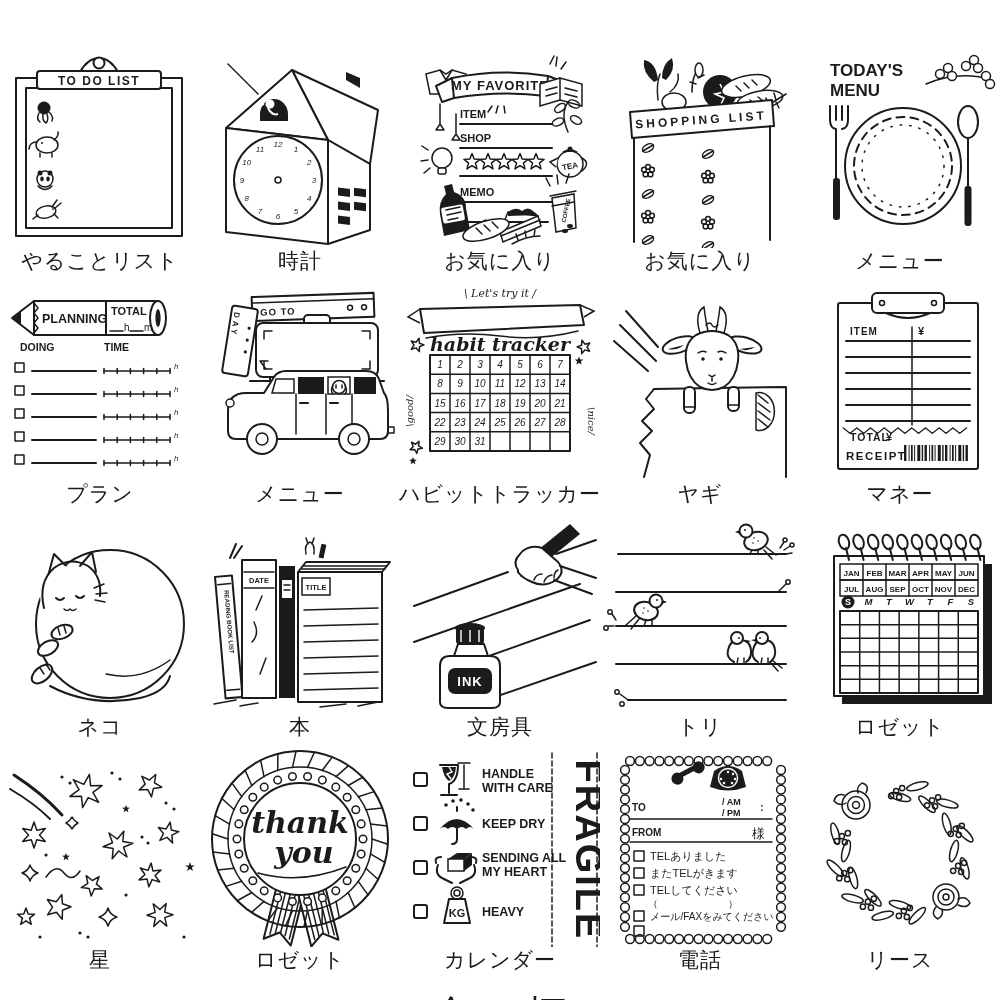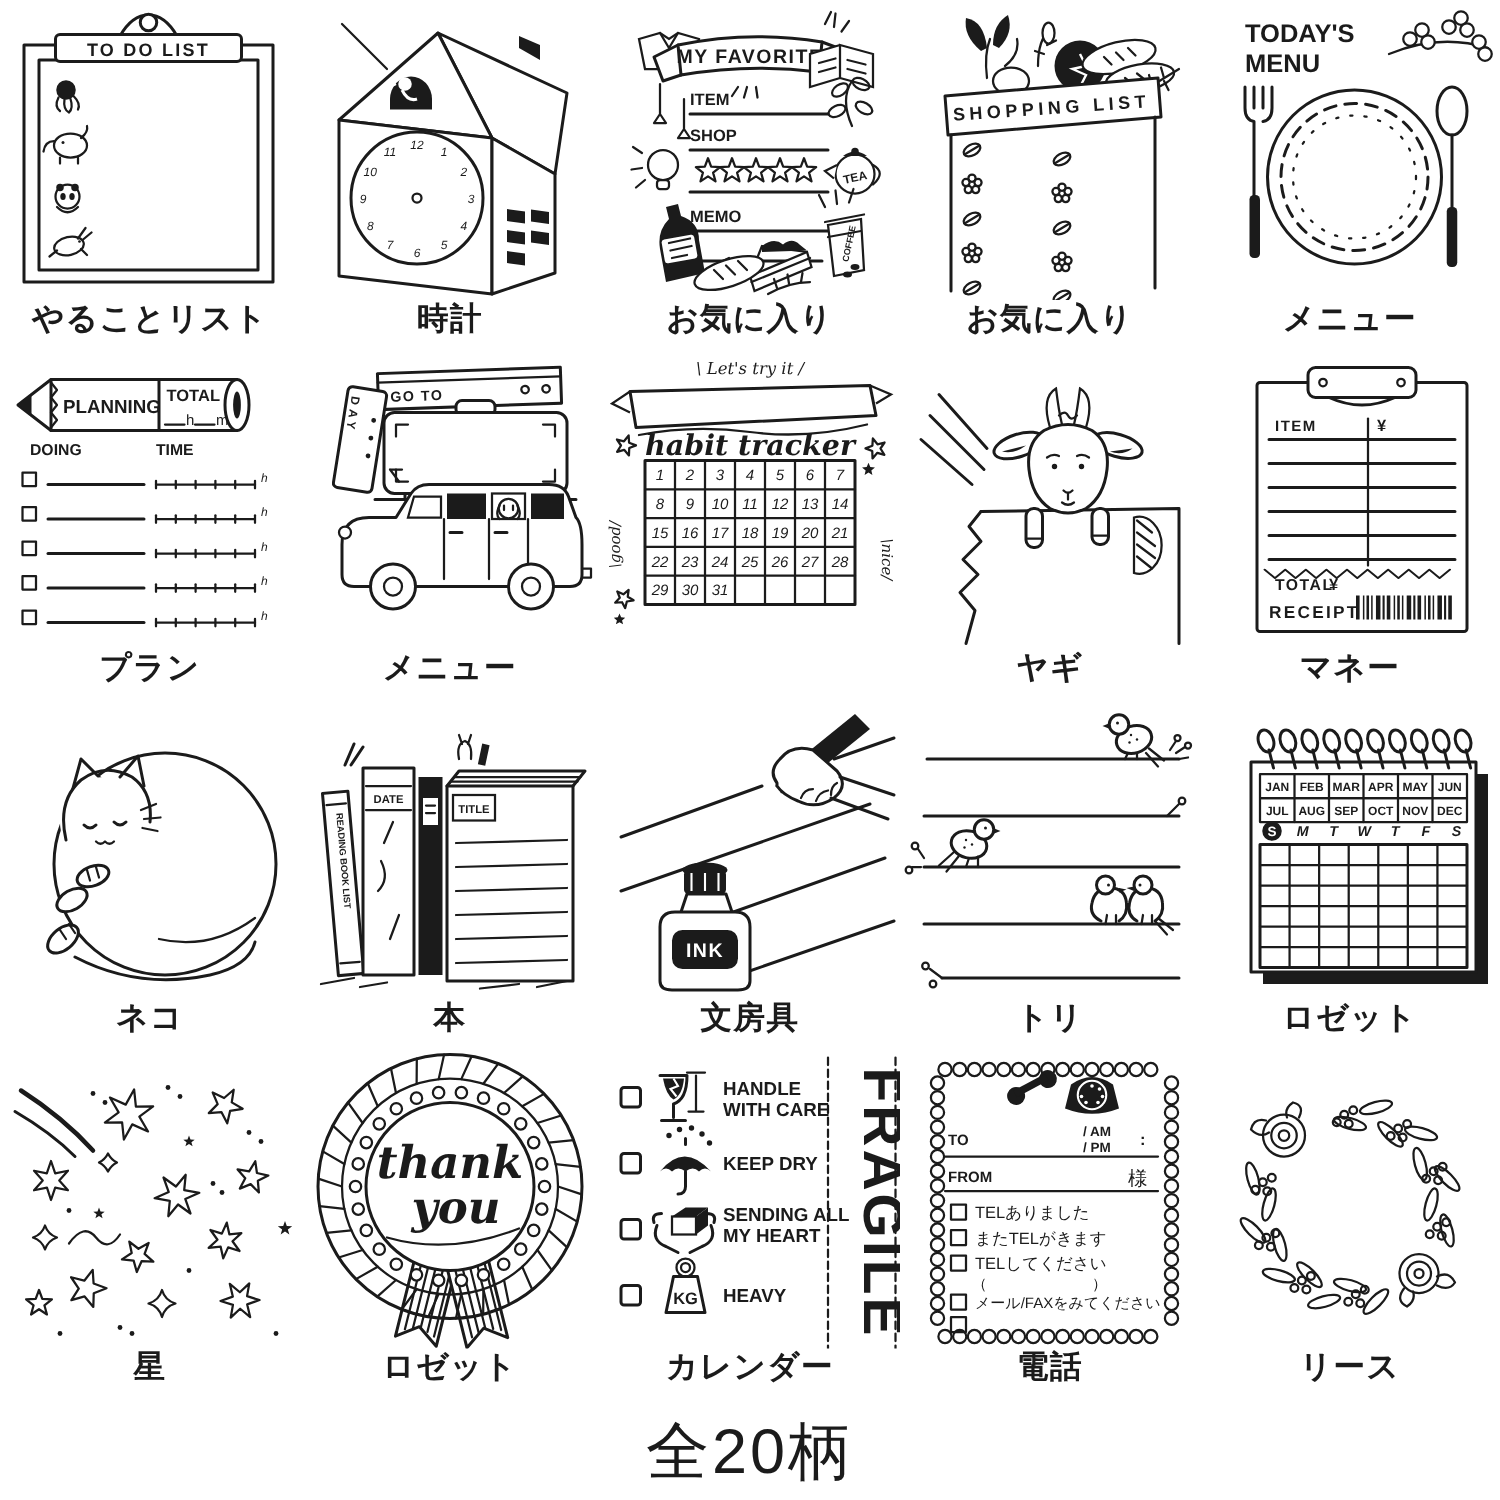--- a/index.html
+++ b/index.html
@@ -1,20 +1,20 @@
 <!DOCTYPE html>
 <html><head>
 <meta charset="utf-8">
 <style>
   html,body{margin:0;padding:0;background:#fff;width:1000px;height:1000px;overflow:hidden;}
   body{font-family:"Liberation Sans","DejaVu Sans",sans-serif;color:#1b1b1b;}
-  .grid{display:grid;grid-template-columns:repeat(5,200px);grid-template-rows:repeat(4,233px);width:864px;}
+  .grid{display:grid;grid-template-columns:repeat(5,200px);grid-template-rows:repeat(4,233px);width:864px;margin-top:48px;}
   .cell{display:flex;flex-direction:column;align-items:center;justify-content:flex-start;}
   .art{width:200px;height:200px;}
-  .caption{font-size:21px;font-weight:700;letter-spacing:1px;text-align:center;line-height:1;margin-top:2px;white-space:nowrap;}
+  .caption{font-size:21px;font-weight:400;letter-spacing:1px;text-align:center;line-height:1;margin-top:2px;white-space:nowrap;}
   .footer{width:1000px;text-align:center;font-size:42px;font-weight:400;letter-spacing:2px;margin-top:8px;}
   svg{display:block;}
   .ln{stroke:#1b1b1b;stroke-width:2;fill:none;stroke-linecap:round;stroke-linejoin:round;}
   .ln15{stroke:#1b1b1b;stroke-width:1.5;fill:none;stroke-linecap:round;stroke-linejoin:round;}
   .ln3{stroke:#1b1b1b;stroke-width:3;fill:none;stroke-linecap:round;stroke-linejoin:round;}
   .fl{fill:#1b1b1b;stroke:none;}
   .wf{fill:#fff;stroke:#1b1b1b;stroke-width:2;stroke-linecap:round;stroke-linejoin:round;}
   .wf15{fill:#fff;stroke:#1b1b1b;stroke-width:1.5;}
   .tx{fill:#1b1b1b;font-family:"Liberation Sans","DejaVu Sans",sans-serif;}
   .ti{fill:#1b1b1b;font-family:"DejaVu Serif","Liberation Serif",serif;font-style:italic;}
@@ -441,20 +441,21 @@
       <text x="188" y="140" class="ti" font-size="10" text-anchor="middle" transform="rotate(90 188 140)">\nice/</text>
       <path id="st-a" d="" class="ln15"></path>
       <g id="g-habit-stars">
           <path d="M19.1,57.3L19.4,62.2L24.0,63.9L19.5,65.7L19.3,70.6L16.1,66.9L11.4,68.2L14.0,64.0L11.3,60.0L16.0,61.2Z" class="ln15"></path>
           <path d="M181.9,59.3L185.0,63.2L189.7,62.0L187.0,66.0L189.6,70.2L184.9,68.9L181.7,72.6L181.5,67.7L177.0,65.9L181.6,64.2Z" class="ln15"></path>
           <path d="M179.0,75.5L180.2,78.4L183.3,78.6L180.9,80.6L181.6,83.6L179.0,82.0L176.4,83.6L177.1,80.6L174.7,78.6L177.8,78.4Z" class="fl"></path>
           <path d="M19.1,160.3L18.5,164.8L22.4,167.2L17.9,168.0L16.8,172.4L14.7,168.5L10.1,168.8L13.2,165.5L11.5,161.3L15.6,163.2Z" class="ln15"></path>
           <path d="M13.0,176.0L14.1,178.5L16.8,178.8L14.7,180.6L15.4,183.2L13.0,181.8L10.6,183.2L11.3,180.6L9.2,178.8L11.9,178.5Z" class="fl"></path>
         </g>
     </svg>
+    <div class="caption">ハビットトラッカー</div>
   </div>
 
   <div class="cell">
     <svg class="art" viewBox="0 0 200 200">
       <path d="M20,44 L56,80 M14,60 L48,90 M26,30 L58,66" class="ln"></path>
 
       <path d="M54,108 L46,118 L54,128 L42,140 L52,150 L40,162 L50,174 L44,196" class="ln"></path>
       <path d="M54,108 L186,106 L186,196" class="ln" stroke-width="2.5"></path>
 
       <path d="M156,112 a15,19 0 1 1 0,37 z" class="wf15"></path>

